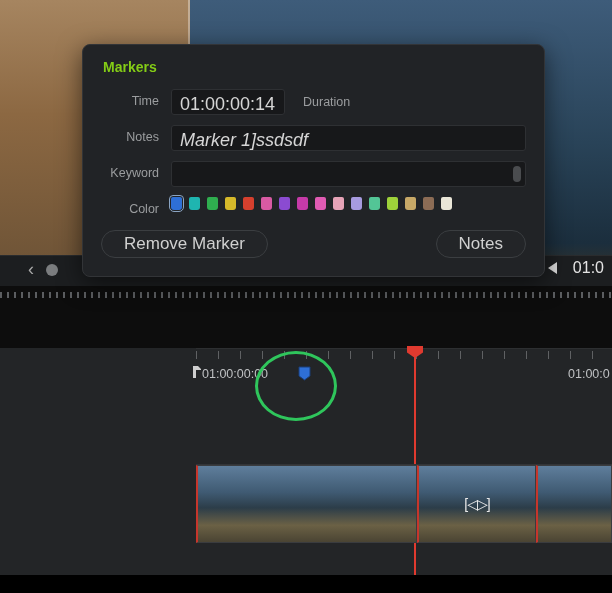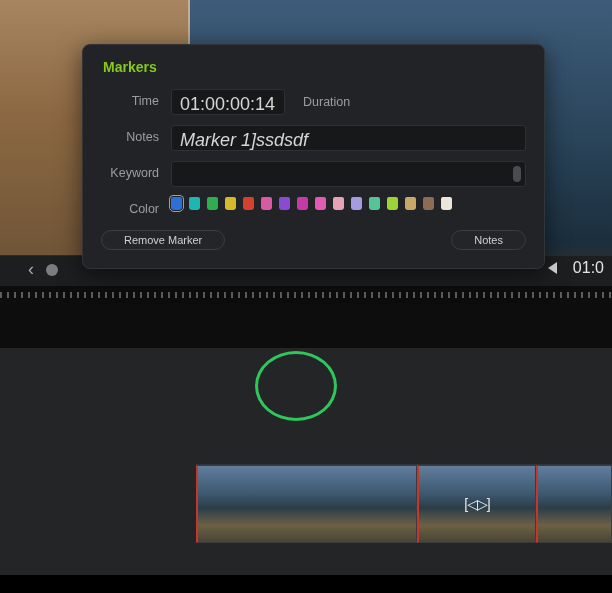--- a/index.html
+++ b/index.html
@@ -30,21 +30,21 @@
   .inp.name{flex:1;font-style:italic;}
   .lab2{color:#9b9d9f;font-size:12.5px;margin-left:6px;}
   .notes{flex:1;height:58px;background:#17181a;border:1px solid #d44a3a;border-radius:3px;color:#d6d6d6;font-size:12.5px;padding:6px 8px;resize:none;}
   .kw{flex:1;display:flex;align-items:center;background:#17181a;border:1px solid #2e3033;border-radius:3px;height:24px;padding:0 4px 0 8px;}
   .kw-input{flex:1;background:transparent;border:none;color:#d6d6d6;outline:none;font-size:12.5px;}
   .kw-pill{width:8px;height:16px;border-radius:4px;background:#4a4c4f;}
   .swatches{display:flex;gap:7px;align-items:center;flex:1;}
   .sw{width:11px;height:13px;border-radius:2px 2px 3px 3px;display:inline-block;}
   .sw.sel{outline:1px solid #8aa4c2;outline-offset:1px;}
   .btnrow{display:flex;justify-content:space-between;margin-top:14px;}
-  .btn{border:1px solid #3b3e41;background:#232528;color:#d0d0d0;border-radius:16px;height:20px;padding:0 22px;font-size:11px;cursor:pointer;text-align:right;}
+  .btn{border:1px solid #3b3e41;background:#232528;color:#d0d0d0;border-radius:16px;height:28px;padding:0 22px;font-size:17px;cursor:pointer;text-align:right;}
   
   .timeline{position:absolute;left:0;right:0;top:348px;bottom:0;background:#232527;}
   .ruler{position:absolute;left:196px;right:0;top:0;height:46px;border-top:1px solid #2d2f31;}
   .ruler::before{content:"";position:absolute;left:0;right:0;top:2px;height:8px;background:repeating-linear-gradient(90deg,#5f6163 0 1px,transparent 1px 22px);}
   .tl-time{position:absolute;top:18px;font-size:12.5px;color:#bfc1c3;white-space:nowrap;}
   .tl-time.a{left:6px;}
   .tl-time.b{left:372px;}
   .in-mark{position:absolute;left:-4px;top:16px;width:10px;height:14px;color:#cfcfcf;}
   .marker-chip{position:absolute;top:17px;width:13px;height:15px;}
   .playhead{position:absolute;top:-1px;width:2px;height:232px;background:#e03a2f;}
@@ -135,20 +135,37 @@
         </div>
     </div>
 
     <div class="btnrow">
       <button class="btn">Remove Marker</button>
       <button class="btn">Notes</button>
     </div>
   </div>
 
   <div class="timeline">
+    <div class="ruler">
+      <span class="in-mark">
+        <svg width="10" height="14">
+            <path d="M1 13 L1 1 L6 1 L9 4 L9 5 L4 5 L4 13 Z" fill="#cfcfcf"></path>
+          </svg>
+      </span>
+      <span class="tl-time a">01:00:00:00</span>
+      <span class="tl-time b">01:00:0</span>
+
+      <span class="marker-chip" style="left:102px">
+        <svg width="13" height="15">
+            <path d="M1 1 h11 v9 l-5.5 4 L1 10 Z" fill="#2e6fd6" stroke="#1a3e78" stroke-width="1"></path>
+          </svg>
+      </span>
+
+      <div class="playhead" style="left:218px"></div>
+    </div>
 
     <div class="circle-annot" style="left:255px;top:3px;width:76px;height:64px;"></div>
 
     <div class="lane">
       <div class="clip full"></div>
       <div class="clip mid">
         <span class="playmark">[◁▷]</span>
       </div>
       <div class="clip tail"></div>
     </div>

